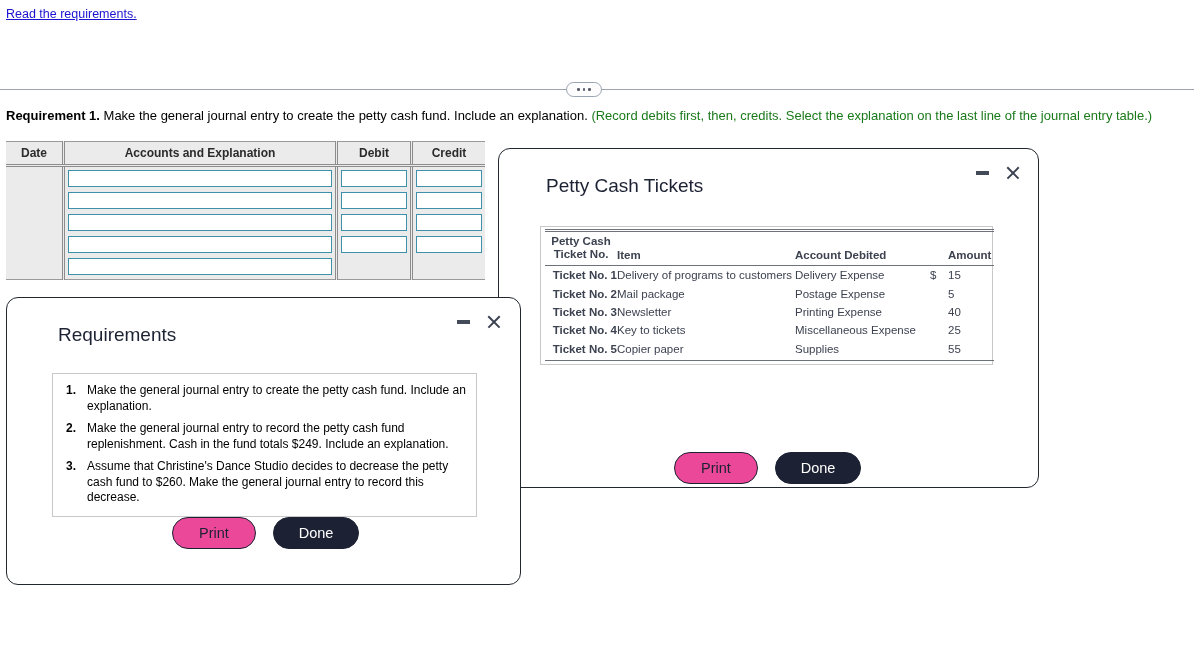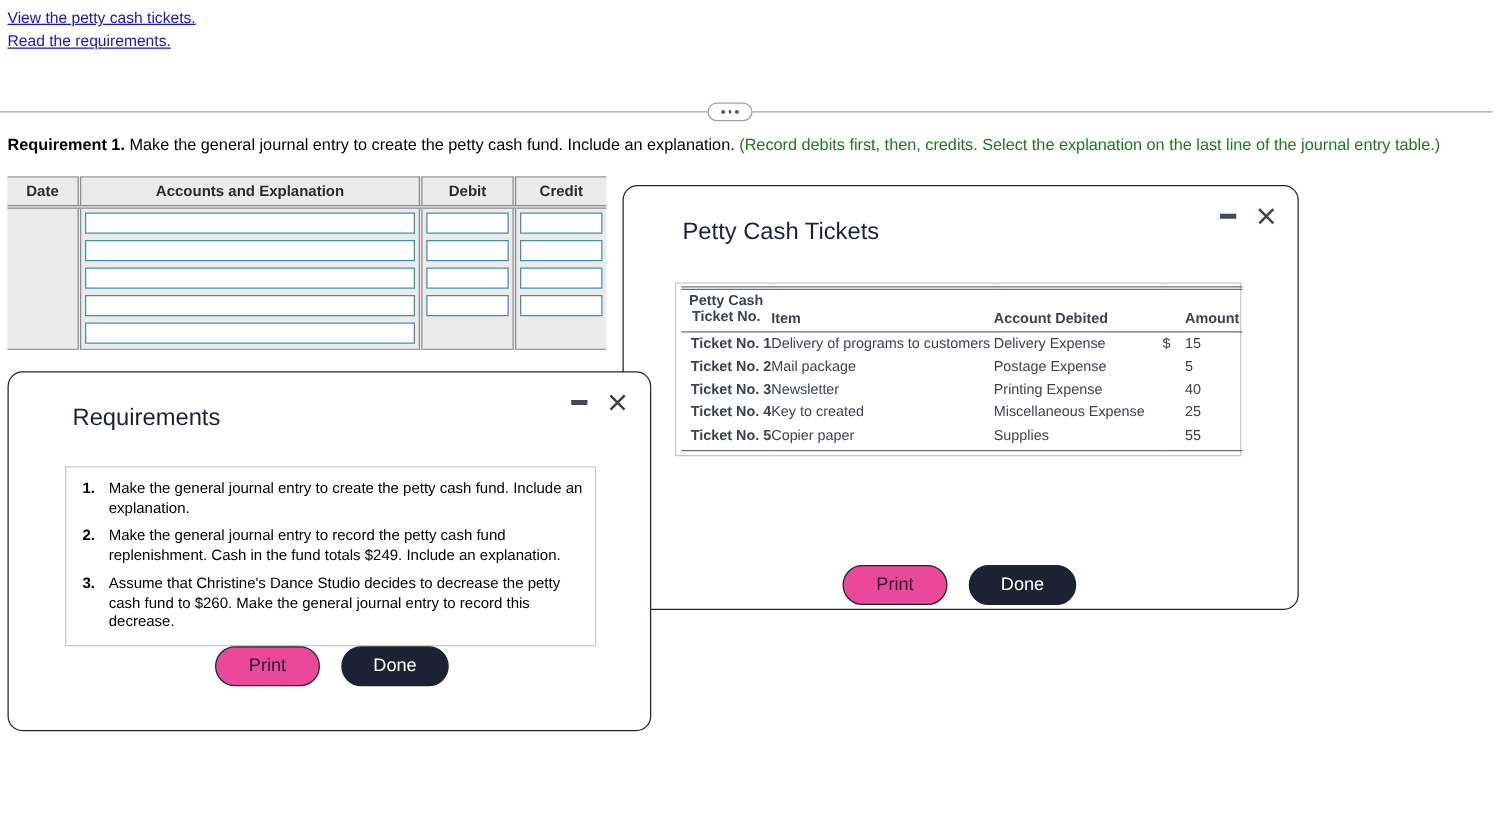--- a/index.html
+++ b/index.html
@@ -315,21 +315,20 @@
     font-size: 12px;
     line-height: 15.5px;
     color: #000;
   }
   #requirements-modal .btn-row { left: 165px; top: 219px; }
 </style>
 </head>
 <body>
 
 <div class="problem-wrap">
-  <a class="problem-link">View the petty cash tickets.</a>
   <a class="problem-link">Read the requirements.</a>
 </div>
 
 <div class="splitter">
   <div class="splitter-line"></div>
   <div class="splitter-handle">
     <span class="splitter-dot"></span>
     <span class="splitter-dot"></span>
     <span class="splitter-dot"></span>
   </div>
@@ -448,21 +447,21 @@
         </tr>
         <tr>
           <td class="td-no">Ticket No. 3</td>
           <td>Newsletter</td>
           <td>Printing Expense</td>
           <td class="td-cur"></td>
           <td class="td-amt">40</td>
         </tr>
         <tr>
           <td class="td-no">Ticket No. 4</td>
-          <td>Key to created</td>
+          <td>Key to tickets</td>
           <td>Miscellaneous Expense</td>
           <td class="td-cur"></td>
           <td class="td-amt">25</td>
         </tr>
         <tr>
           <td class="td-no">Ticket No. 5</td>
           <td>Copier paper</td>
           <td>Supplies</td>
           <td class="td-cur"></td>
           <td class="td-amt">55</td>

